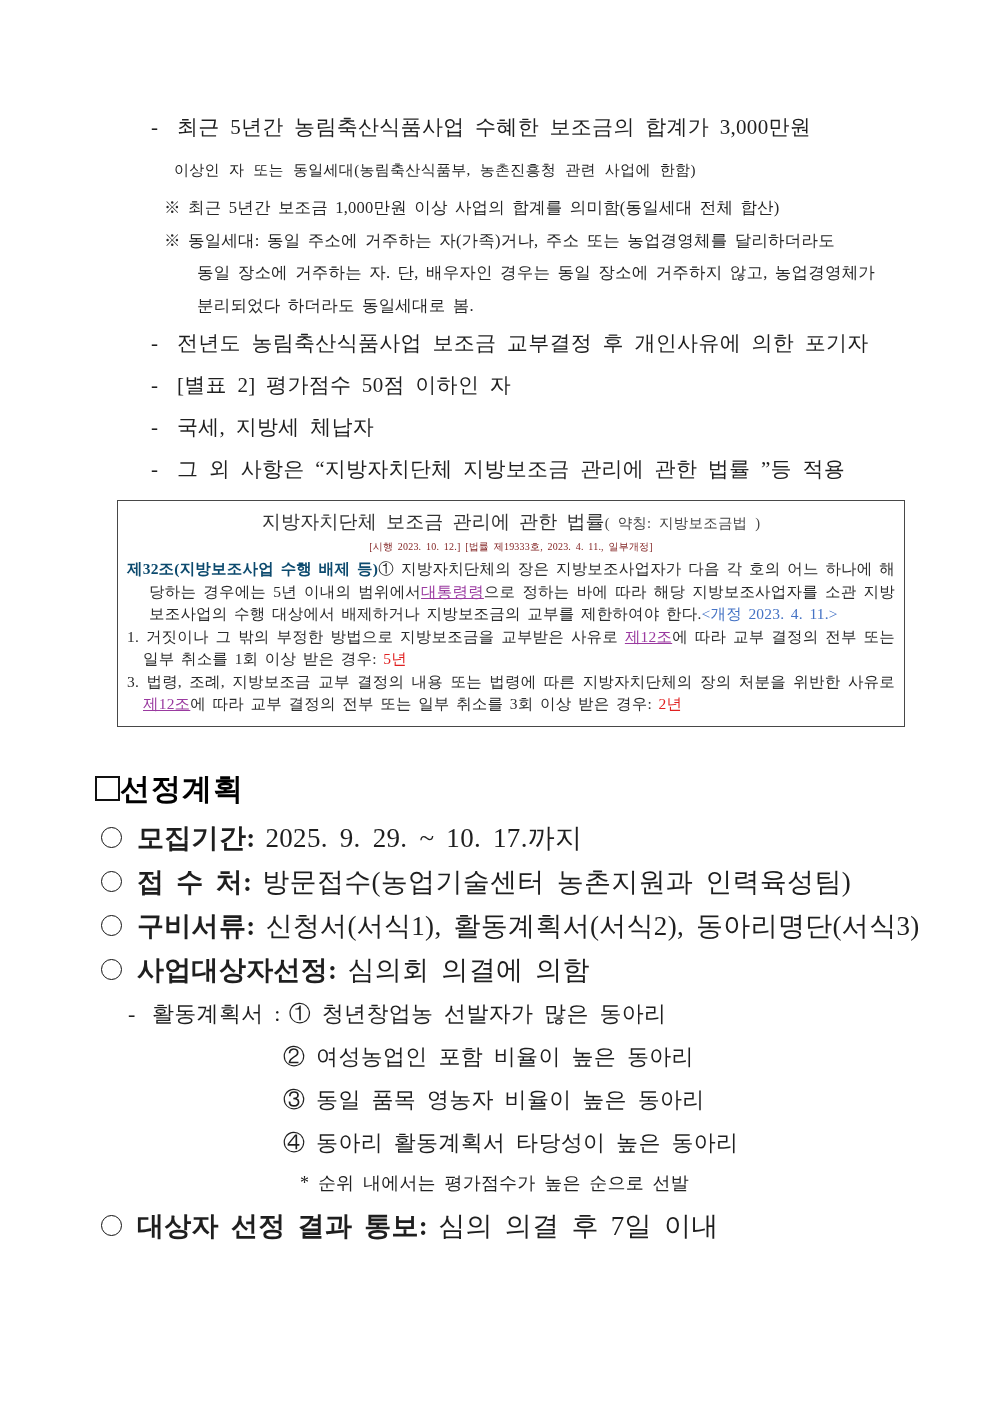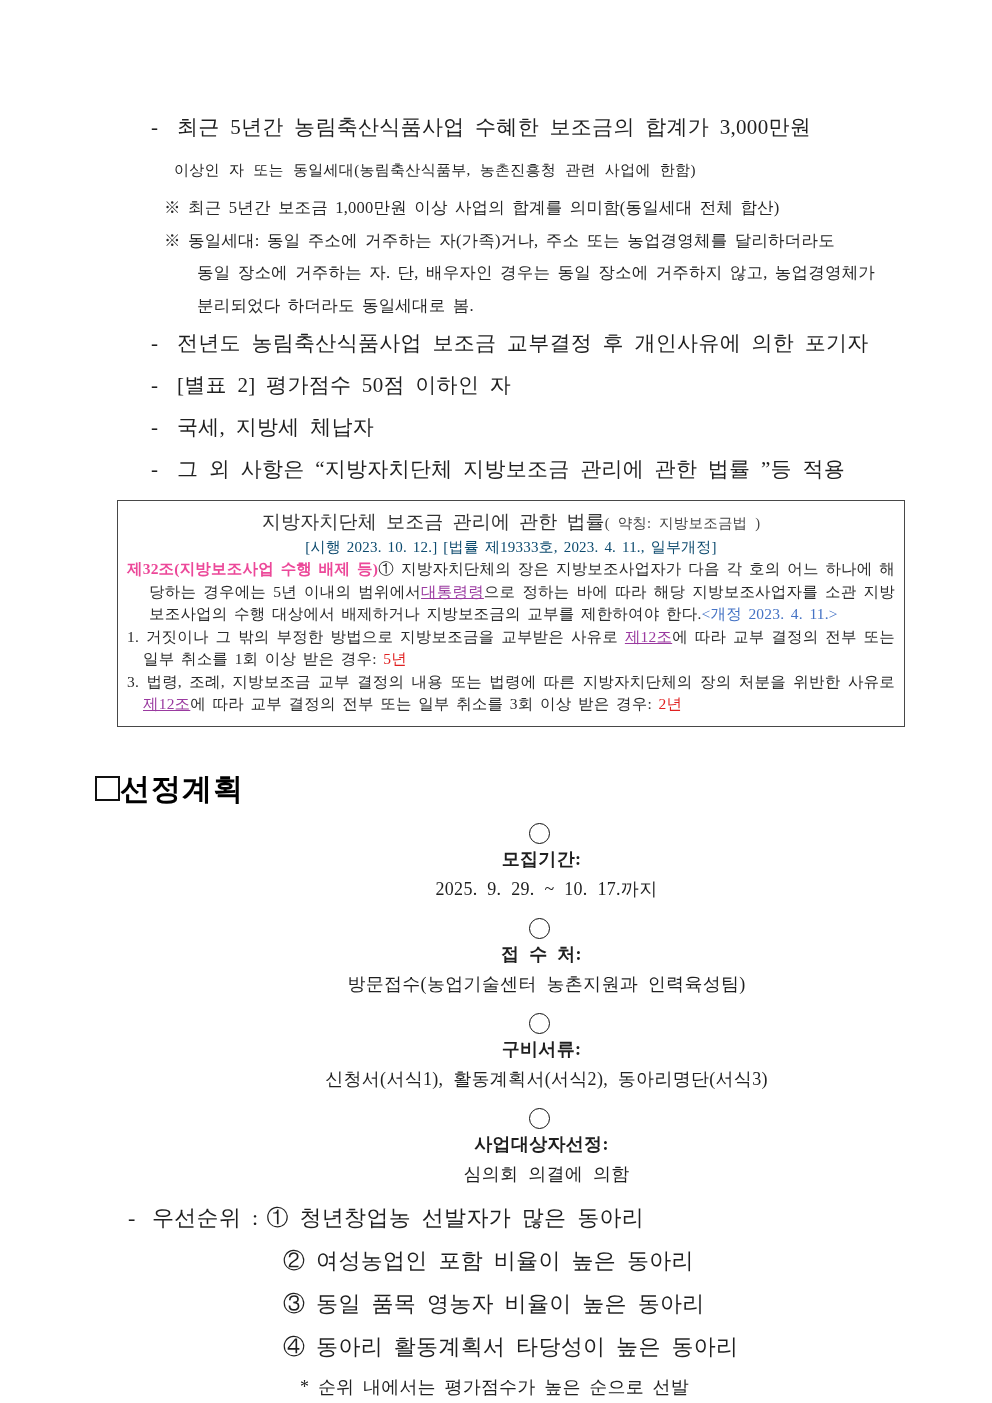--- a/index.html
+++ b/index.html
@@ -24,42 +24,42 @@
   .e-note.cont{margin-left:176px;}
 
   
   .law-box{
     margin:10px 0 0 117px;width:768px;border:1px solid #474747;
     padding:8px 9px 10px 9px;font-size:15.5px;line-height:22.5px;color:#2b2b2b;
     letter-spacing:0.2px;
   }
   .law-title{text-align:center;font-size:19px;line-height:26px;color:#333;word-spacing:4px;}
   .law-title .abbr{font-size:14.5px;color:#444;text-align:right;}
-  .law-subtitle{text-align:center;font-size:15px;line-height:22px;color:#0c4a6e;word-spacing:2px;}
+  .law-subtitle{text-align:center;font-size:10px;line-height:22px;color:#7f1d1d;word-spacing:2px;}
   .law-article{padding-left:22px;text-indent:-22px;text-align:justify;word-spacing:2.5px;}
-  .law-article .art-head{font-weight:bold;color:#ec4899;}
+  .law-article .art-head{font-weight:bold;color:#0c4a6e;}
   .law-link{color:#9a3aa0;text-decoration:underline;cursor:pointer;}
   .amend{color:#4472c4;}
   .law-item{padding-left:16px;text-indent:-16px;text-align:justify;word-spacing:2.5px;}
   .term{color:#e02020;}
 
   
   .sel-heading{
     margin:42px 0 0 95px;font-family:"Liberation Sans","DejaVu Sans",sans-serif;
     font-weight:bold;font-size:30px;line-height:40px;color:#000;
     display:flex;align-items:center;letter-spacing:1px;
   }
   .sq{
     display:inline-block;width:21px;height:21px;border:2px solid #111;
     background:transparent;flex:0 0 auto;
   }
   .plan-item{
-    margin-left:101px;margin-top:14px;font-size:18px;line-height:30px;
+    margin-left:101px;margin-top:14px;font-size:27px;line-height:30px;
     letter-spacing:0.3px;word-spacing:5px;white-space:nowrap;
-    display:flex;align-items:center;flex-direction:column;
+    display:flex;align-items:center;
   }
   .circ{
     display:inline-block;width:19px;height:19px;border:1.6px solid #111;
     border-radius:50%;margin-right:15px;flex:0 0 auto;
   }
   .plan-label{font-weight:bold;margin-right:10px;}
   .prio-first{
     margin-left:128px;margin-top:14px;font-size:22px;line-height:30px;
     letter-spacing:0.3px;word-spacing:5px;white-space:nowrap;
   }
@@ -144,21 +144,21 @@
         <span class="plan-label">구비서류:</span>
         <span>신청서(서식1), 활동계획서(서식2), 동아리명단(서식3)</span>
     </div>
     <div class="plan-item">
       <span class="circ"></span>
         <span class="plan-label">사업대상자선정:</span>
         <span>심의회 의결에 의함</span>
     </div>
 
     <div class="prio-first">
-      <span class="pdash">-</span><span class="prio-label">우선순위 :</span><span>① 청년창업농 선발자가 많은 동아리</span>
+      <span class="pdash">-</span><span class="prio-label">활동계획서 :</span><span>① 청년창업농 선발자가 많은 동아리</span>
     </div>
     <div class="prio-line">② 여성농업인 포함 비율이 높은 동아리</div>
     <div class="prio-line">③ 동일 품목 영농자 비율이 높은 동아리</div>
     <div class="prio-line">④ 동아리 활동계획서 타당성이 높은 동아리</div>
 
     <div class="prio-note">* 순위 내에서는 평가점수가 높은 순으로 선발</div>
 
     <div class="plan-item result">
       <span class="circ"></span>
         <span class="plan-label">대상자 선정 결과 통보:</span>

